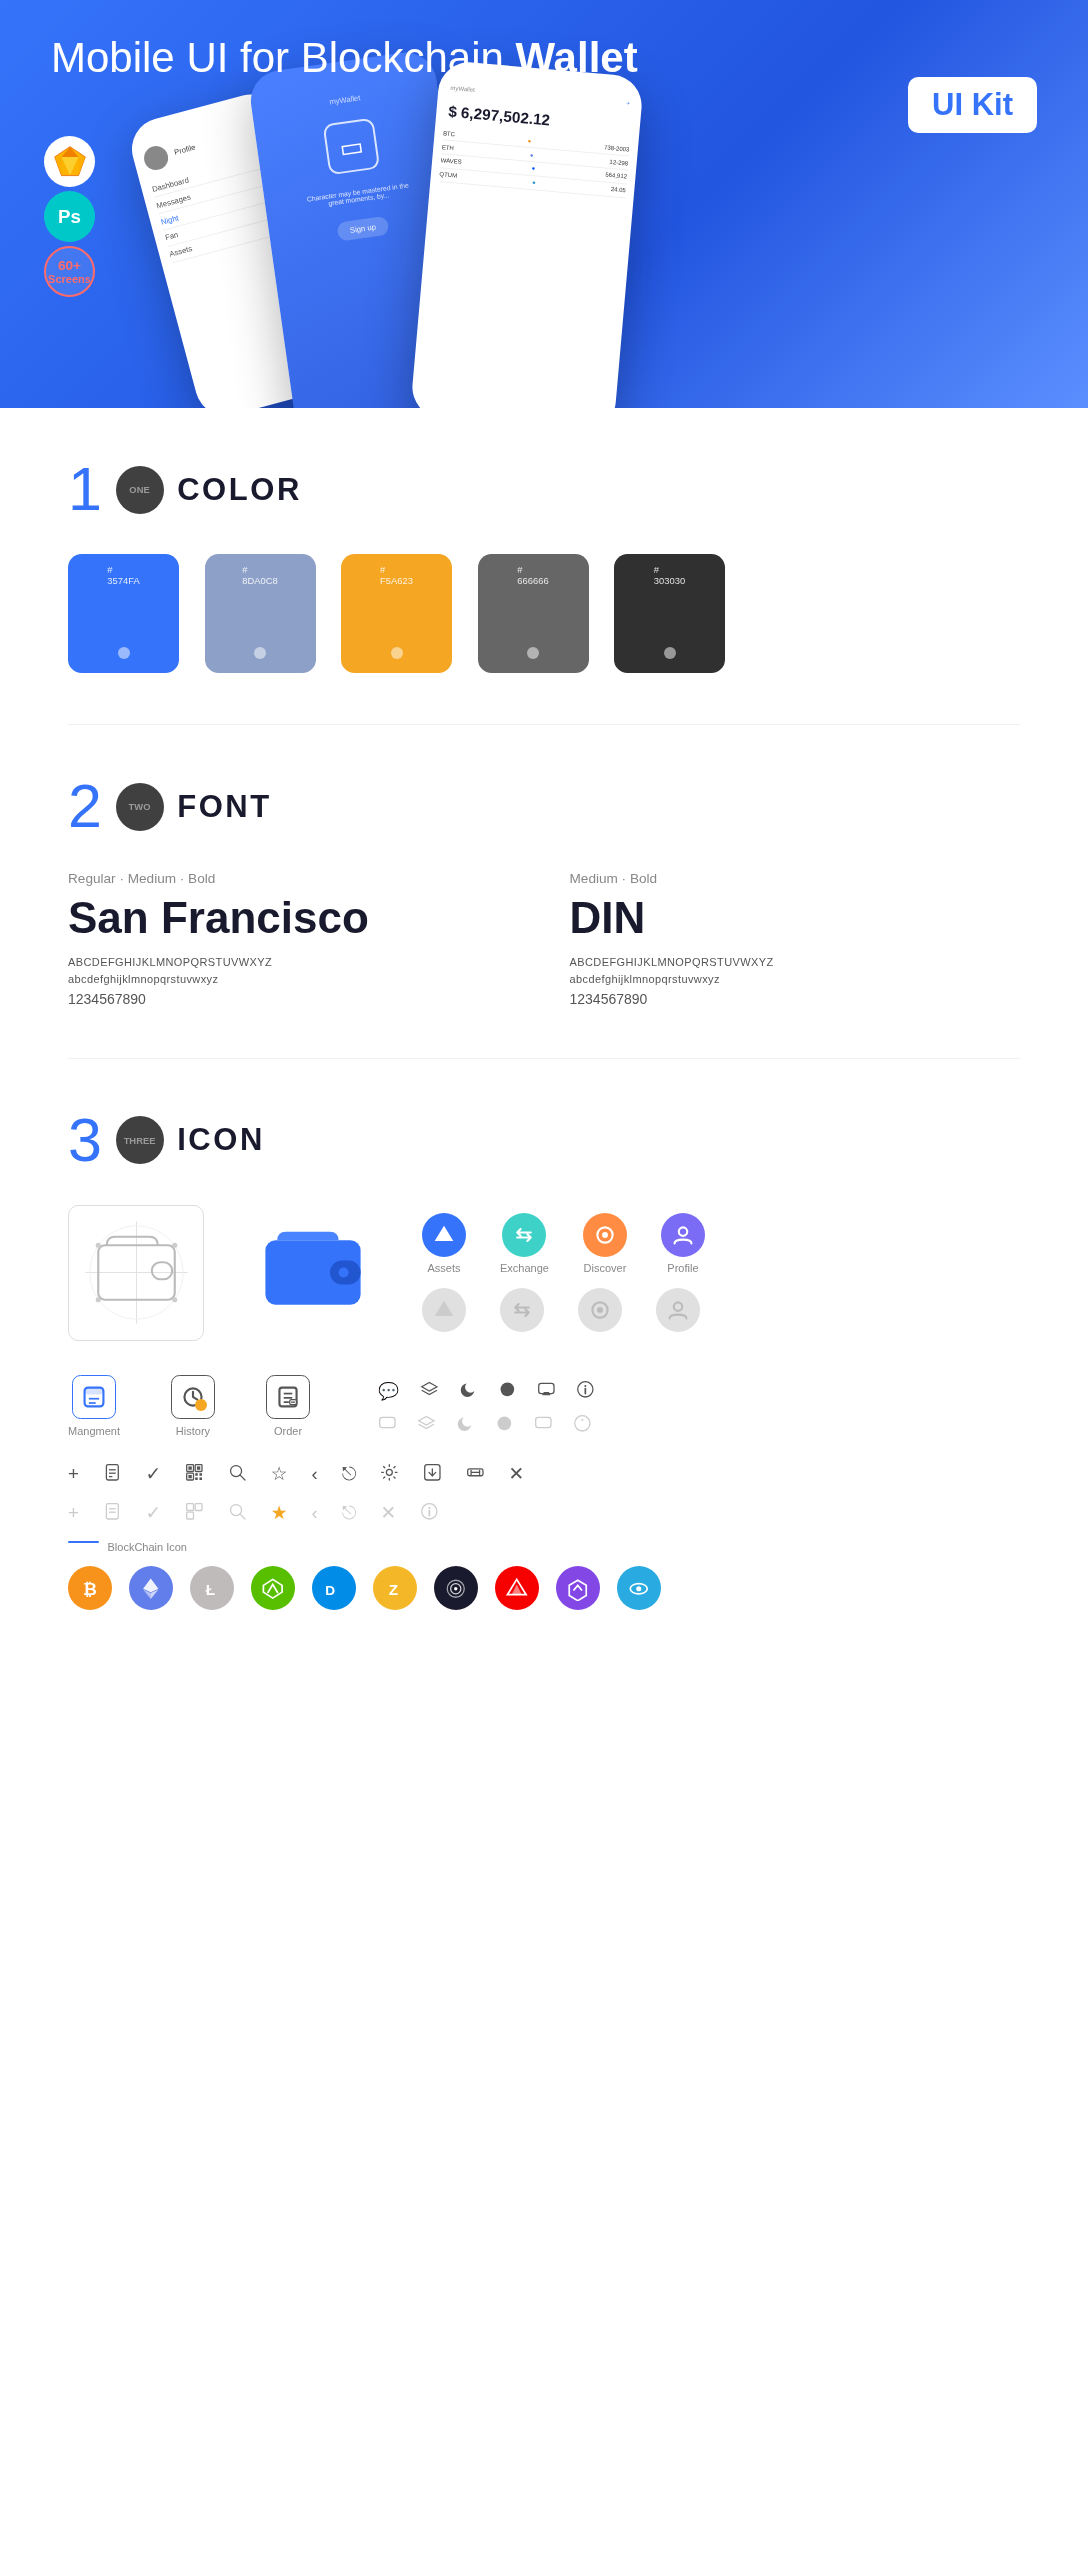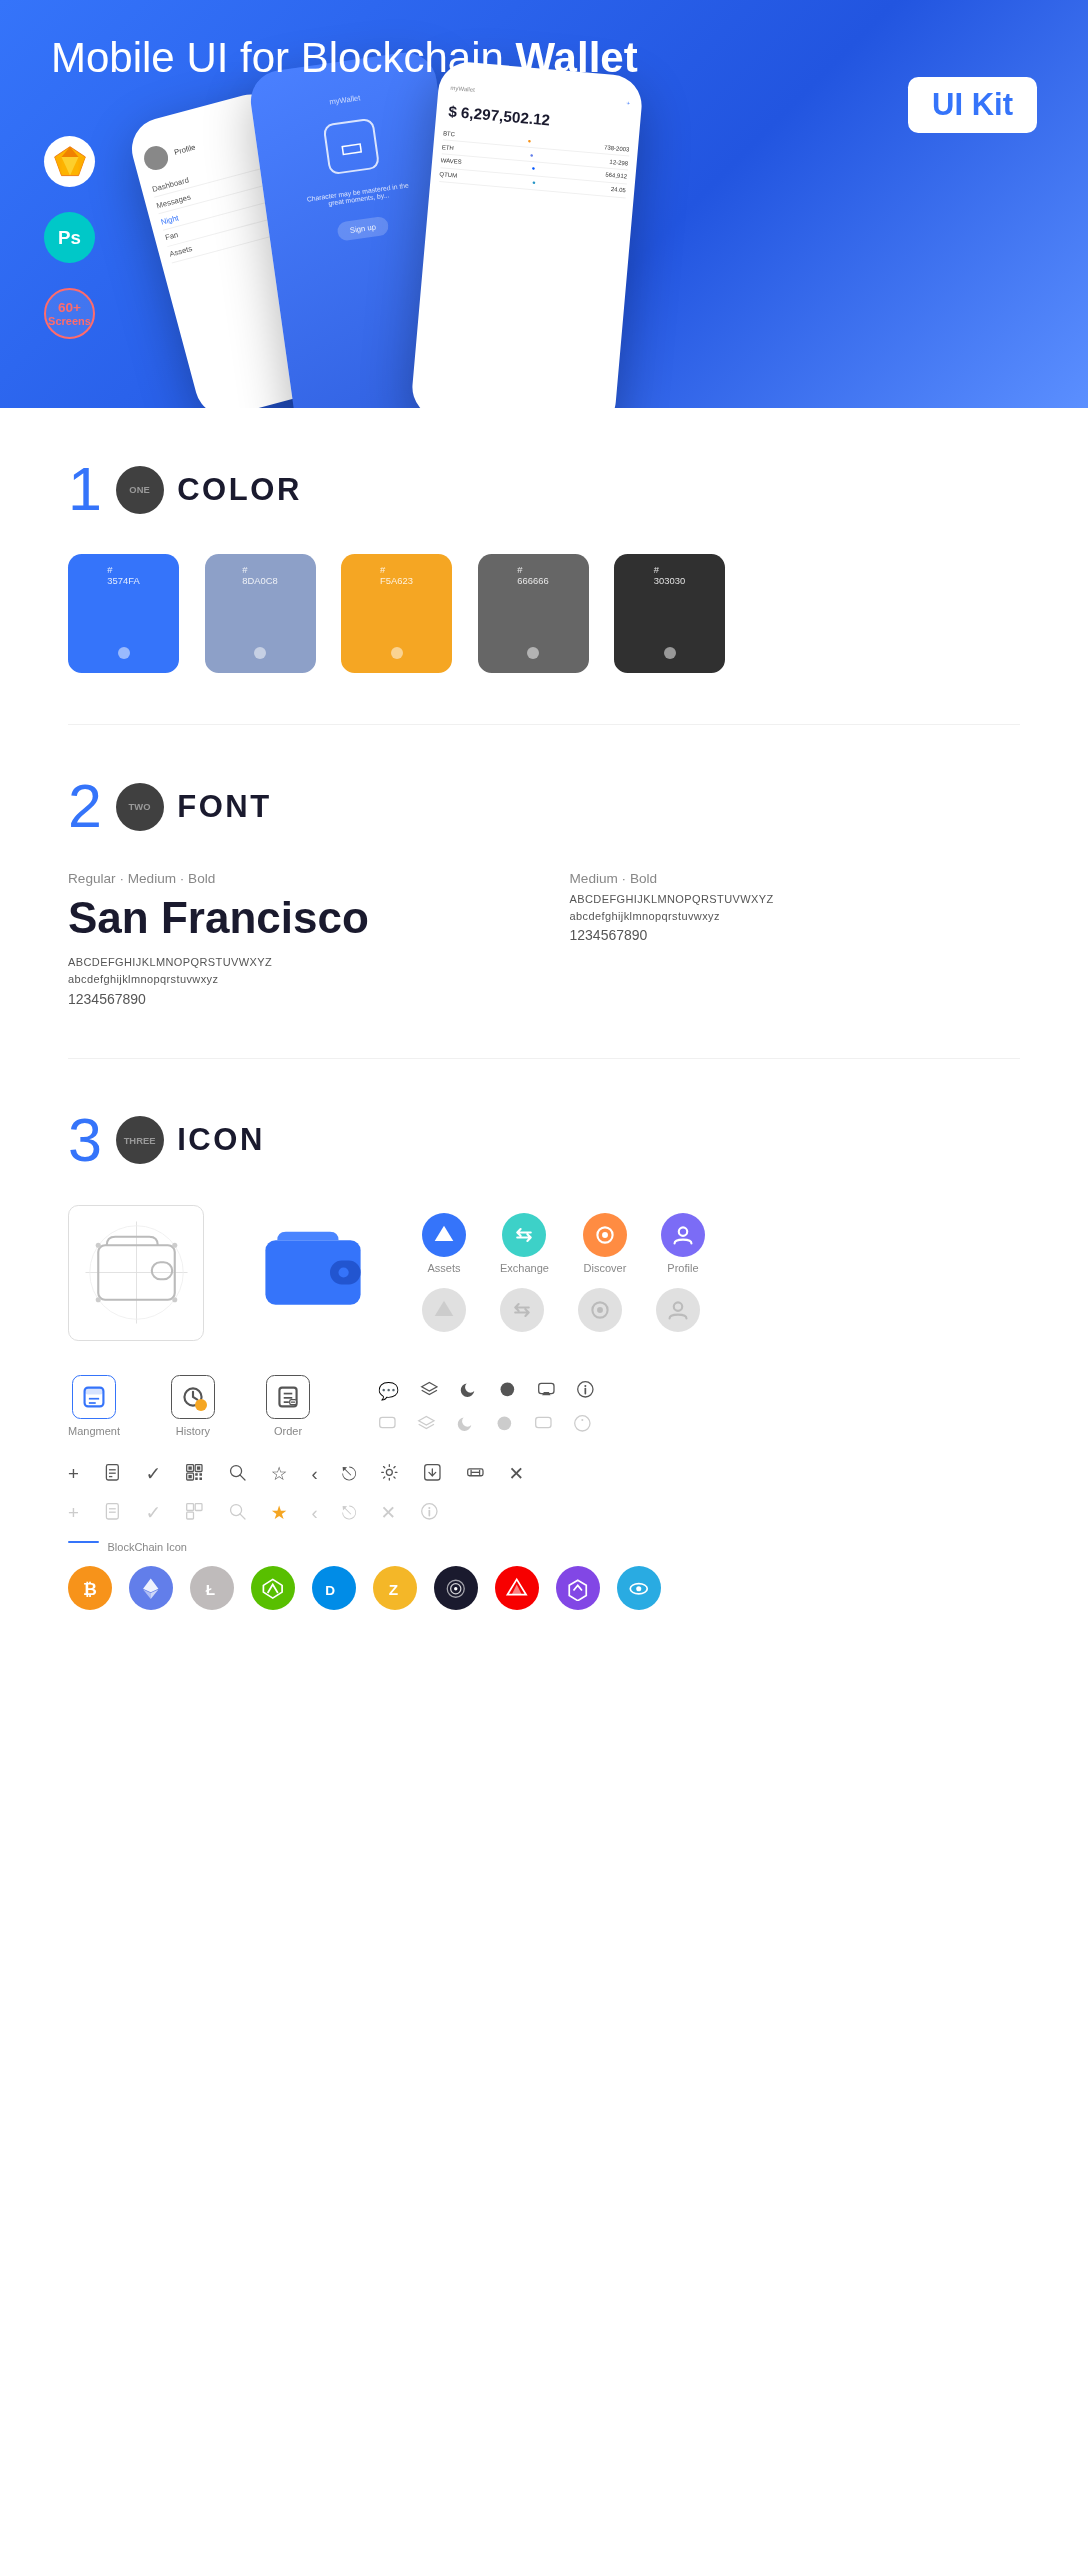--- a/index.html
+++ b/index.html
@@ -35,21 +35,21 @@
       padding: 10.2px 24px;
       border-radius: 10.2px;
       z-index: 2;
     }
     .badges-col {
       position: absolute;
       left: 44px;
       top: 136px;
       display: flex;
       flex-direction: column;
-      gap: 25px;
+      gap: 4px;
       z-index: 3;
     }
     .badge-sketch {
       width: 51px; height: 51px; border-radius: 50%;
       background: #fff;
       display: flex; align-items: center; justify-content: center;
     }
     .badge-sketch svg { width: 34px; height: 34px; }
     .badge-ps {
       width: 51px; height: 51px; border-radius: 50%;
@@ -382,20 +382,21 @@
   <div class="font-grid">
     <div>
       <div class="font-style-label">Regular · Medium · Bold</div>
       <div class="font-name">San Francisco</div>
       <div class="font-alphabet">ABCDEFGHIJKLMNOPQRSTUVWXYZ</div>
       <div class="font-alphabet">abcdefghijklmnopqrstuvwxyz</div>
       <div class="font-numbers">1234567890</div>
     </div>
     <div>
       <div class="font-style-label">Medium · Bold</div>
+      <div class="font-name din">DIN</div>
       <div class="font-alphabet">ABCDEFGHIJKLMNOPQRSTUVWXYZ</div>
       <div class="font-alphabet">abcdefghijklmnopqrstuvwxyz</div>
       <div class="font-numbers">1234567890</div>
     </div>
   </div>
 </div>
 
 <hr class="section-divider">
 
 <div class="section icon-section">

